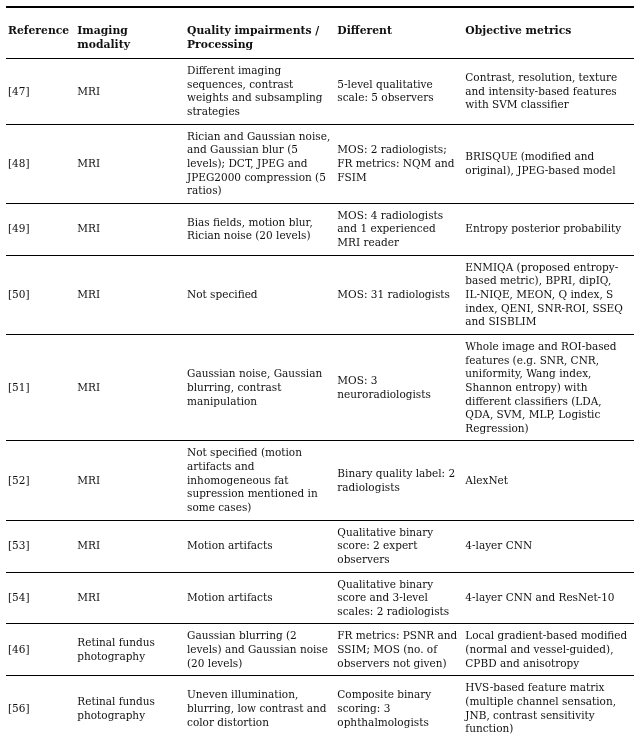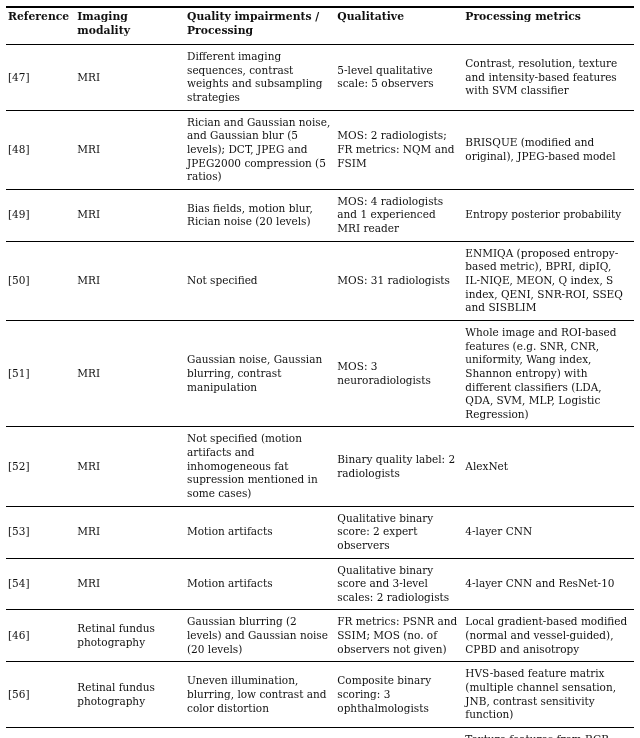--- a/index.html
+++ b/index.html
@@ -31,21 +31,21 @@
   table.paper-table tbody tr {
     border-bottom: 0.7px solid #000;
   }
   table.paper-table tbody tr:last-child {
     border-bottom: none;
   }
   th {
     text-align: left;
     font-weight: bold;
     vertical-align: top;
-    padding: 2px 5px 6px 2px;
+    padding: 16px 5px 6px 2px;
     font-size: 10.8px;
   }
   td {
     vertical-align: middle;
     padding: 5px 5px 5px 2px;
   }
   col.c-ref   { width: 62px;  }
   col.c-mod   { width: 108px; }
   col.c-imp   { width: 148px; }
   col.c-val   { width: 126px; }
@@ -61,22 +61,22 @@
         <col class="c-mod">
         <col class="c-imp">
         <col class="c-val">
         <col class="c-met">
     </colgroup>
     <thead>
       <tr>
         <th>Reference</th>
         <th>Imaging modality</th>
         <th>Quality impairments / Processing</th>
-        <th>Qualitative</th>
-        <th>Processing metrics</th>
+        <th>Different</th>
+        <th>Objective metrics</th>
       </tr>
     </thead>
     <tbody>
       <tr>
         <td>[47]</td>
         <td>MRI</td>
         <td>Different imaging sequences, contrast weights and subsampling strategies</td>
         <td>5-level qualitative scale: 5 observers</td>
         <td>Contrast, resolution, texture and intensity-based features with SVM classifier</td>
       </tr>

